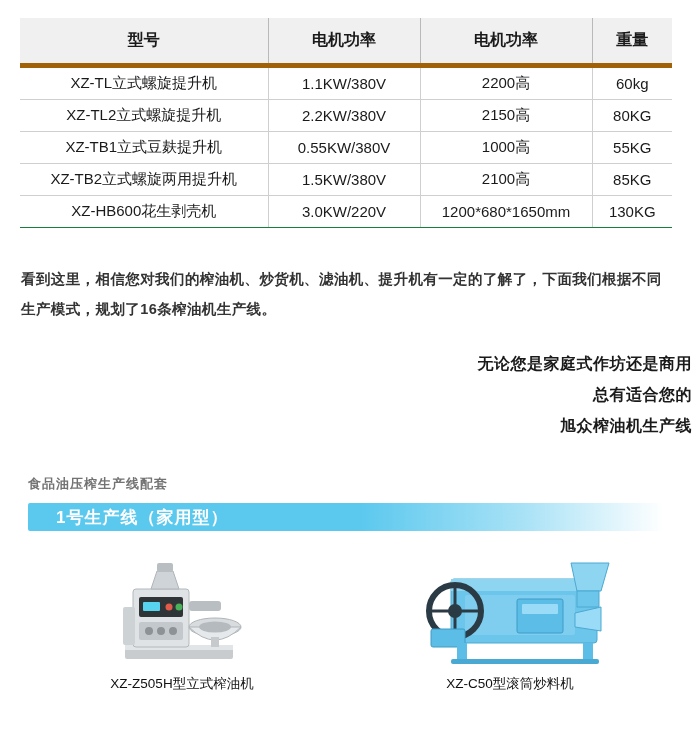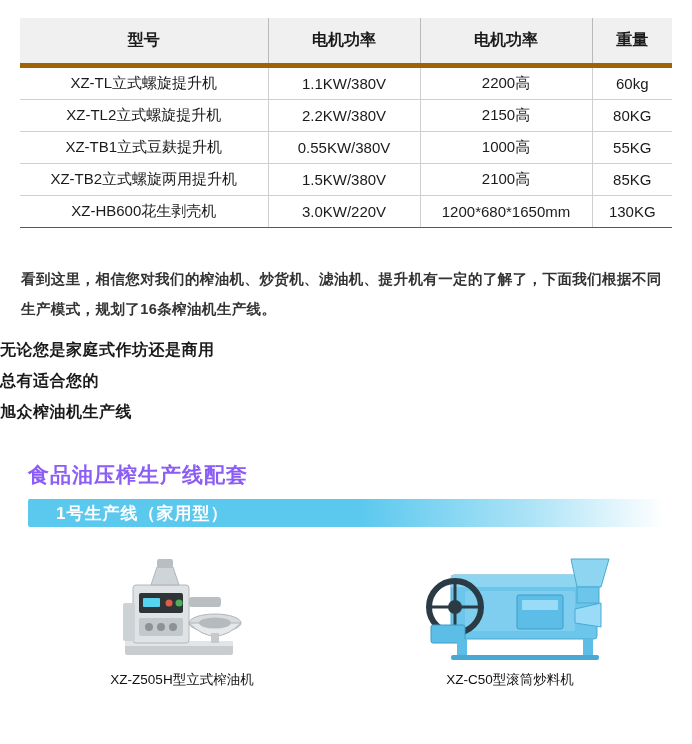--- a/index.html
+++ b/index.html
@@ -64,40 +64,40 @@
     margin: 36px auto 0 auto;
     font-size: 14.5px;
     line-height: 30px;
     color: #333;
     letter-spacing: 0.4px;
     font-weight: bold;
   }
 
   
   .center-block {
-    margin: 10px auto 0 auto;
-    text-align: left;
+    margin: 24px auto 0 auto;
+    text-align: right;
   }
   .center-block div {
     font-size: 16px;
     font-weight: bold;
     color: #1a1a1a;
     line-height: 31px;
     letter-spacing: 0.5px;
   }
 
   
   .section {
     margin-top: 34px;
     padding-left: 28px;
   }
   .sec-title {
-    font-size: 21px;
-    font-weight: bold;
-    color: #8b5cf6;
+    font-size: 13px;
+    font-weight: bold;
+    color: #737373;
     letter-spacing: 1px;
   }
   .sec-bar {
     margin-top: 10px;
     width: 636px;
     height: 28px;
     background: linear-gradient(to right, #5bc8ee 0%, #5bc8ee 52%, #a9e2f6 78%, #ffffff 100%);
     border-radius: 2px;
     display: flex;
     align-items: center;

